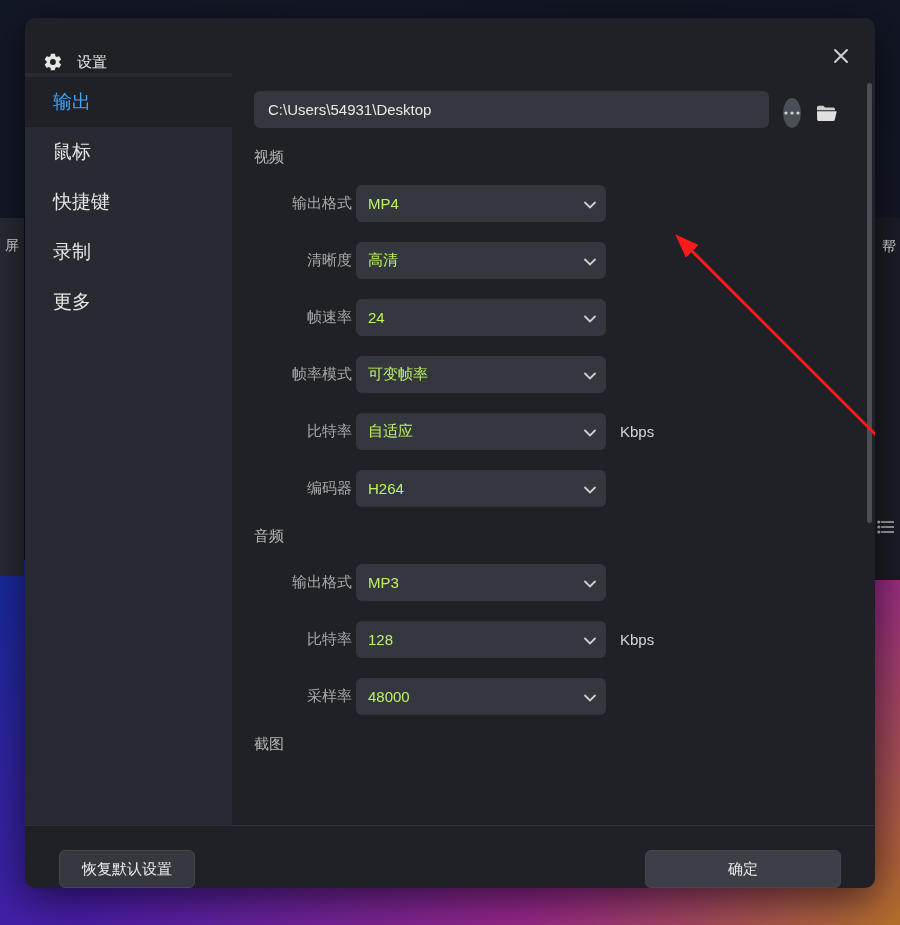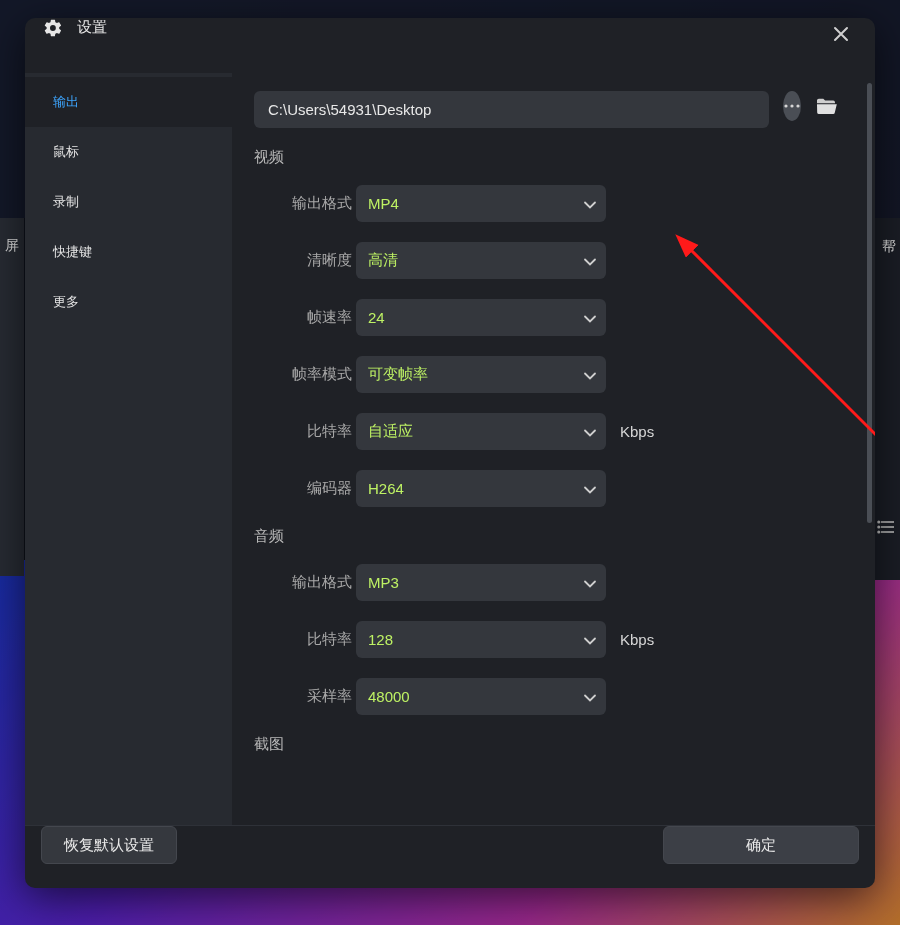--- a/index.html
+++ b/index.html
@@ -31,52 +31,52 @@
   
   .dialog {
     position:absolute; left:25px; top:18px; width:850px; height:870px;
     background:#1f2126;
     border-radius:10px;
     box-shadow:0 10px 40px rgba(0,0,0,0.6);
     display:flex; flex-direction:column;
     overflow:hidden;
   }
   .titlebar {
-    height:54px; display:flex; align-items:flex-start; padding:0 18px;
+    height:54px; display:flex; align-items:flex-end; padding:0 18px;
     color:#e6e6e6; font-size:15px; gap:14px;
     border-bottom:1px solid transparent;
   }
   .titlebar .gear svg { width:20px; height:20px; display:block; }
   .titlebar .close { margin-left:auto; width:32px; height:32px; display:flex; align-items:center; justify-content:center; cursor:pointer; color:#cfcfcf;}
   .body { flex:1; display:flex; min-height:0; }
   .sidebar { width:207px; background:#272a30; display:flex; flex-direction:column; padding-top:4px;}
-  .side-item { height:50px; display:flex; align-items:center; padding-left:28px; color:#e5e5e5; font-size:13px; cursor:pointer;}
+  .side-item { height:50px; display:flex; align-items:center; padding-left:28px; color:#e5e5e5; font-size:19px; cursor:pointer;}
   .side-item.active { background:#1f2126; color:#3ea6ff; }
   .content { flex:1; position:relative; overflow:hidden; }
   .content-inner { position:absolute; inset:0 8px 0 0; overflow-y:auto; padding:18px 30px 18px 22px;}
   
   .content .scrollbar { position:absolute; right:3px; top:10px; width:5px; height:440px; background:#4a4e55; border-radius:3px; }
   .section-title { color:#b8b8b8; font-size:15px; margin:6px 0 18px 0; }
-  .row { display:flex; align-items:flex-start; margin-bottom:20px; }
+  .row { display:flex; align-items:flex-end; margin-bottom:20px; }
   .path-input {
     flex:0 0 487px; height:37px; line-height:37px; background:#34373d; border-radius:6px;
     color:#e8e8e8; font-size:15px; padding:0 14px; margin-left:0px;
   }
   .icon-btn { width:30px; height:30px; border-radius:50%; background:#4a4e55; margin-left:14px; display:flex; align-items:center; justify-content:center; cursor:pointer; color:#d6d6d6;}
   .icon-btn.flat { background:transparent; border-radius:4px; }
   .form-row { display:flex; align-items:center; margin-bottom:20px; }
   .form-label { width:98px; text-align:right; color:#a9a9a9; font-size:15px; margin-right:4px;}
   .select {
     width:226px; height:37px; background:#34373d; border-radius:6px; color:#bef264; font-size:15px;
     display:flex; align-items:center; padding:0 12px; cursor:pointer; position:relative;
   }
   .select .chev { position:absolute; right:10px; top:50%; transform:translateY(-50%); color:#cfcfcf; }
   .unit { color:#d6d6d6; font-size:15px; margin-left:14px; }
   .footer {
-    height:62px; border-top:1px solid #2e3138; display:flex; align-items:flex-start; padding:0 16px;
+    height:62px; border-top:1px solid #2e3138; display:flex; align-items:flex-end; padding:0 34px;
   }
   .btn { height:36px; padding:0 22px; border-radius:6px; background:#35383e; color:#eaeaea; font-size:15px; border:1px solid #44474e; display:flex; align-items:center; cursor:pointer;}
   .btn.primary { margin-left:auto; width:150px; justify-content:center; background:#3c3f46; }
   
   .arrow { position:absolute; left:420px; top:138px; pointer-events:none; }
   svg { overflow:visible; }
 </style>
 </head>
 <body>
 
@@ -121,24 +121,24 @@
 
   <div class="body">
     <div class="sidebar">
       <div class="side-item active">
           <span>输出</span>
         </div>
       <div class="side-item">
           <span>鼠标</span>
         </div>
       <div class="side-item">
+          <span>快捷键</span>
+        </div>
+      <div class="side-item">
           <span>录制</span>
-        </div>
-      <div class="side-item">
-          <span>快捷键</span>
         </div>
       <div class="side-item">
           <span>更多</span>
         </div>
     </div>
 
     <div class="content">
       <div class="content-inner">
 
         <div class="row">

